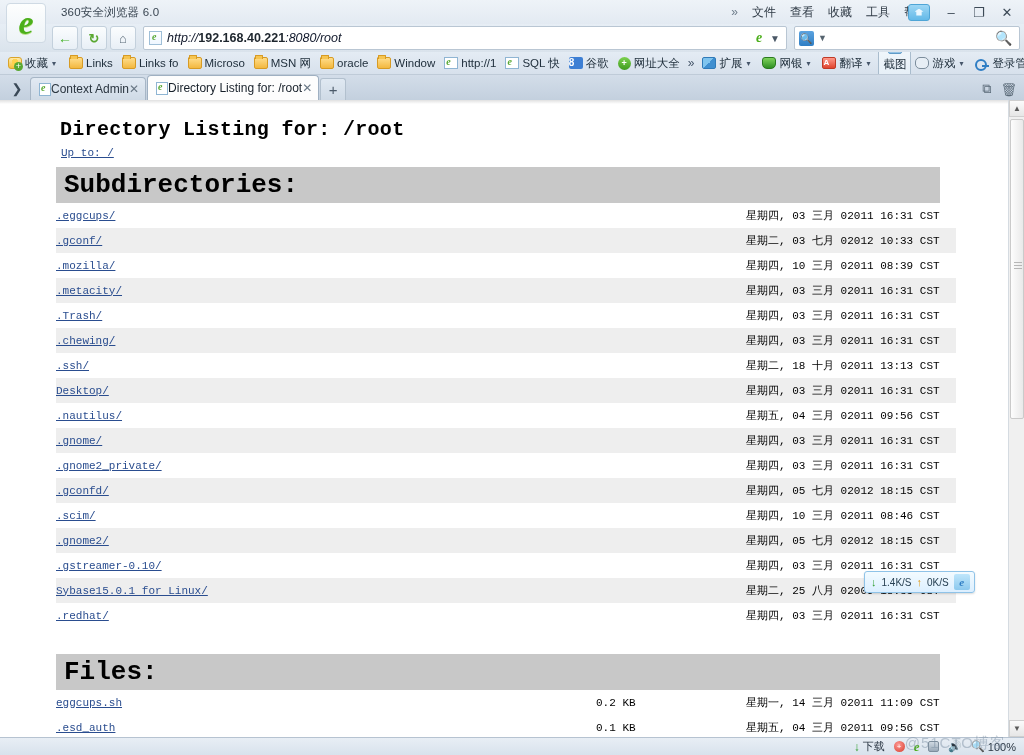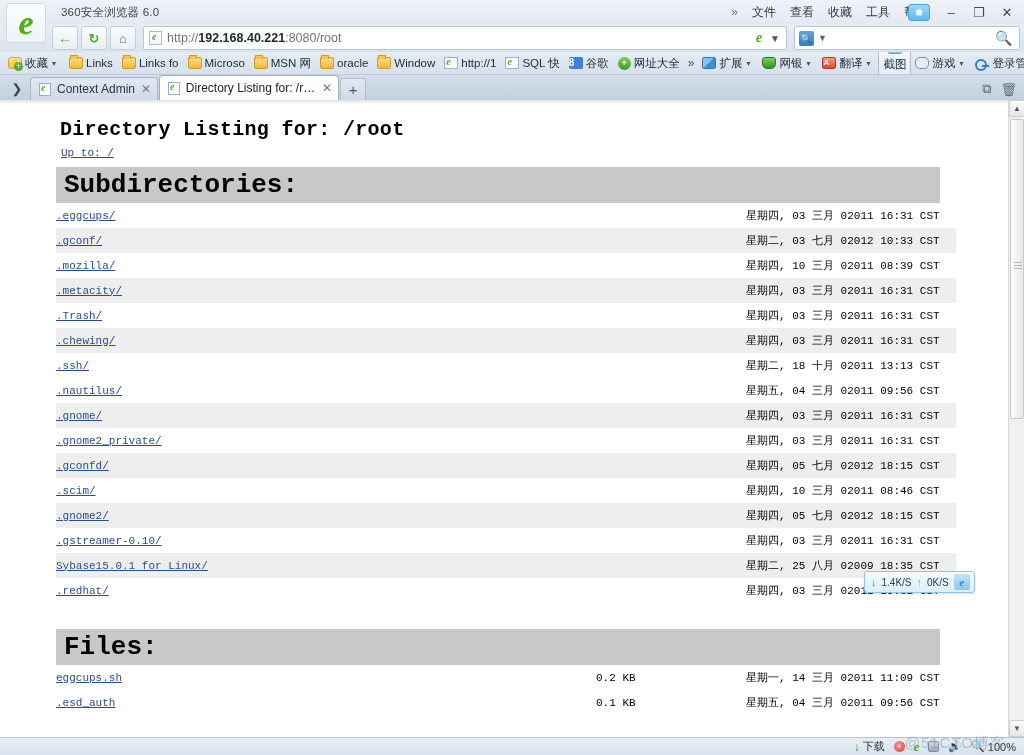--- a/index.html
+++ b/index.html
@@ -109,21 +109,21 @@
   .pageicon::after{
     content:"e";
     font-family:"Liberation Serif",serif; font-style:italic; font-weight:bold;
     font-size:10px;color:#57a832; position:absolute; left:2px; top:-1px;
   }
   .urltext {
     font-size: 12.5px; color: #9aa6b2; white-space: nowrap; overflow: hidden;
     flex: 1 1 auto; min-width: 0;
   }
   .urltext b { color: #1d252d; font-weight: bold; }
-  .urltext .scheme { color: #737373; }
+  .urltext .scheme { color: #0f172a; font-style: italic; }
   .url-e {
     font-family:"Liberation Serif",serif; font-style:italic; font-weight:bold;
     font-size:14px; color:#4caf1b; flex:none;
   }
   .url-chev { color:#4a5866; font-size:10px; flex:none; padding:0 3px; }
 
   .searchbar {
     width: 226px; height: 24px; margin-left: 4px;
     background: #ffffff; border: 1px solid #b9c6d3; border-radius: 2px;
     display: flex; align-items: center; padding: 0 4px; gap: 4px;
@@ -241,21 +241,21 @@
     background: linear-gradient(#d3dde9, #c3d0de);
     border-bottom: 1px solid #9fb0c2;
     position: relative;
   }
   .tab-arrow {
     width: 26px; height: 24px; display:flex;align-items:center;justify-content:center;
     color:#3a4957; font-size:13px;
   }
   .tab {
     height: 23px; max-width: 180px;
-    display: flex; align-items: center; gap: 6px;
+    display: flex; align-items: center; 
     padding: 0 6px 0 8px;
     font-size: 12px; color: #2b3641;
     border: 1px solid #a7b6c6; border-bottom: none;
     border-radius: 4px 4px 0 0;
     background: linear-gradient(#e2eaf3,#cfdae6);
     margin-right: 1px; white-space: nowrap;
   }
   .tab.active {
     background: #fdfdfd; color:#17202a;
     border-color:#9fb0c2;
@@ -601,20 +601,25 @@
             <tr class="even">
               <td class="name"><a href="#">.chewing/</a></td>
               <td class="size"></td>
               <td class="date">星期四, 03 三月 02011 16:31 CST</td>
             </tr>
             <tr class="odd">
               <td class="name"><a href="#">.ssh/</a></td>
               <td class="size"></td>
               <td class="date">星期二, 18 十月 02011 13:13 CST</td>
             </tr>
+            <tr class="even">
+              <td class="name"><a href="#">Desktop/</a></td>
+              <td class="size"></td>
+              <td class="date">星期四, 03 三月 02011 16:31 CST</td>
+            </tr>
             <tr class="odd">
               <td class="name"><a href="#">.nautilus/</a></td>
               <td class="size"></td>
               <td class="date">星期五, 04 三月 02011 09:56 CST</td>
             </tr>
             <tr class="even">
               <td class="name"><a href="#">.gnome/</a></td>
               <td class="size"></td>
               <td class="date">星期四, 03 三月 02011 16:31 CST</td>
             </tr>

